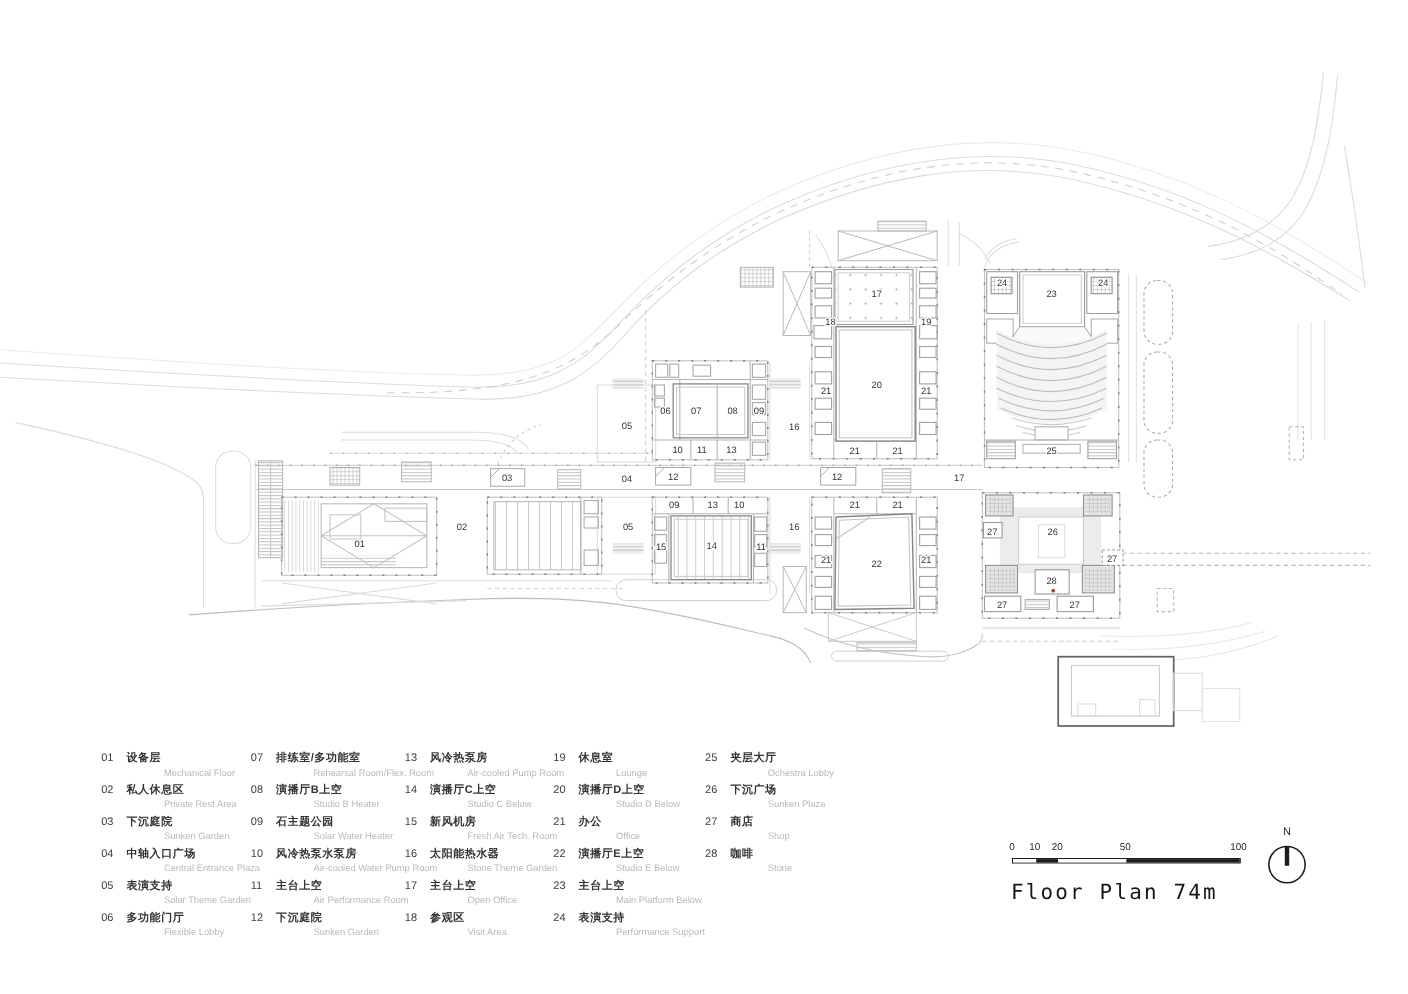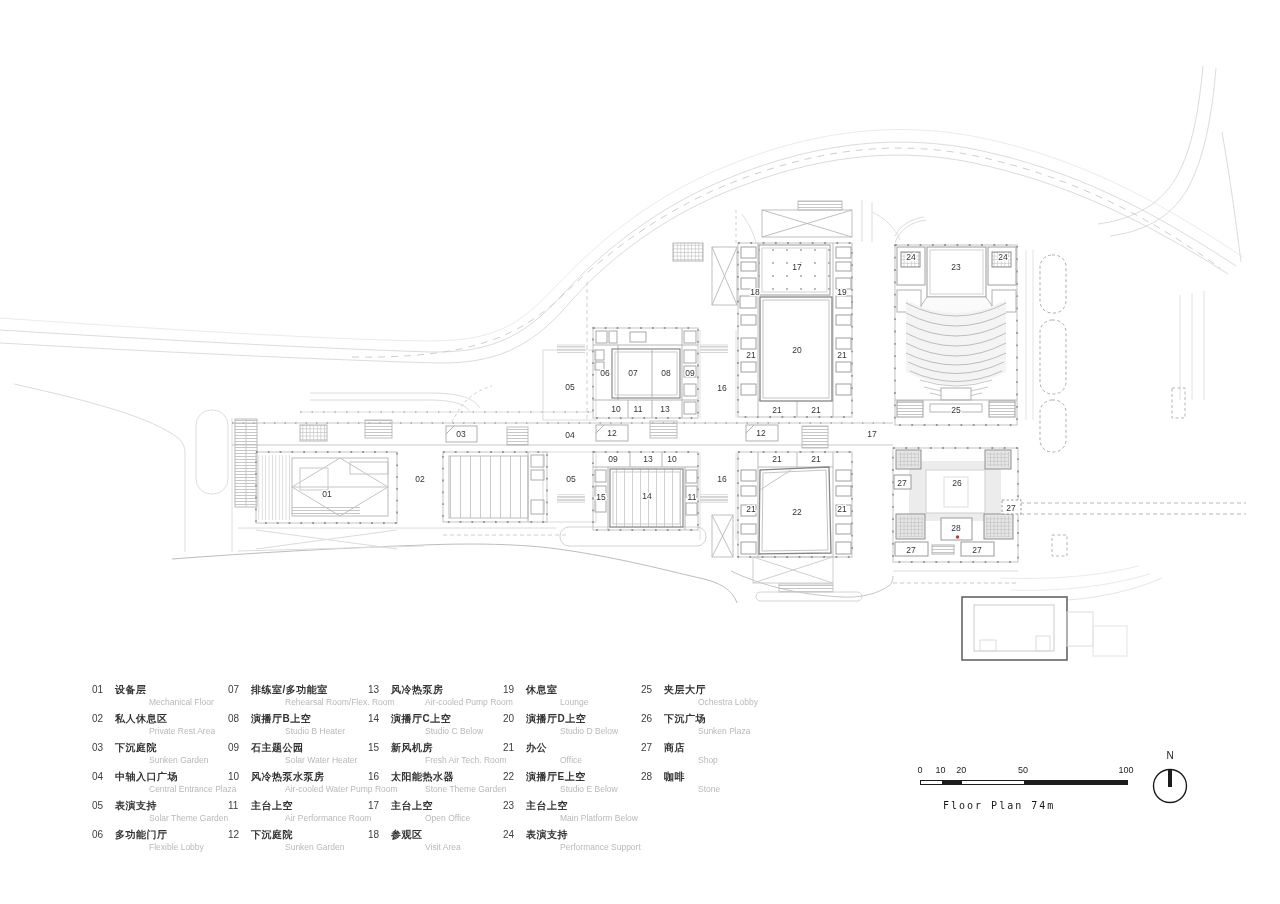--- a/index.html
+++ b/index.html
@@ -15,22 +15,22 @@
   .lg-zh{font-size:10px;color:#333;line-height:13px;font-weight:bold;letter-spacing:.5px;}
   .lg-en{font-size:8.5px;color:#b9b9b9;line-height:12px;padding-left:34px;}
   
   .scalebar{position:absolute;left:920px;top:765px;width:220px;height:30px;}
   .sb-tick{position:absolute;top:0;transform:translateX(-50%);font-size:9px;color:#222;}
   .sb-bar{position:absolute;left:0;top:15px;height:3px;border:1px solid #1c1c1c;display:flex;}
   .sb-seg{height:100%;}
   .sb-seg.filled{background:#1c1c1c;}
   .sb-seg.open{background:#ffffff;}
   
-  .plan-title{position:absolute;left:943px;top:800px;font-family:"DejaVu Sans Mono",monospace;
-              font-size:10px;letter-spacing:2px;color:#161616;}
+  .plan-title{position:absolute;left:919px;top:800px;font-family:"DejaVu Sans Mono",monospace;
+              font-size:19px;letter-spacing:2px;color:#161616;}
   
   .north{position:absolute;left:1149px;top:747px;}
   .north text{font-family:"Liberation Sans",sans-serif;font-size:10px;fill:#1c1c1c;}
 </style>
 </head>
 <body>
 
 <div id="stage">
 
   <svg class="plan-svg" width="1280" height="670" viewBox="0 0 1280 670">

